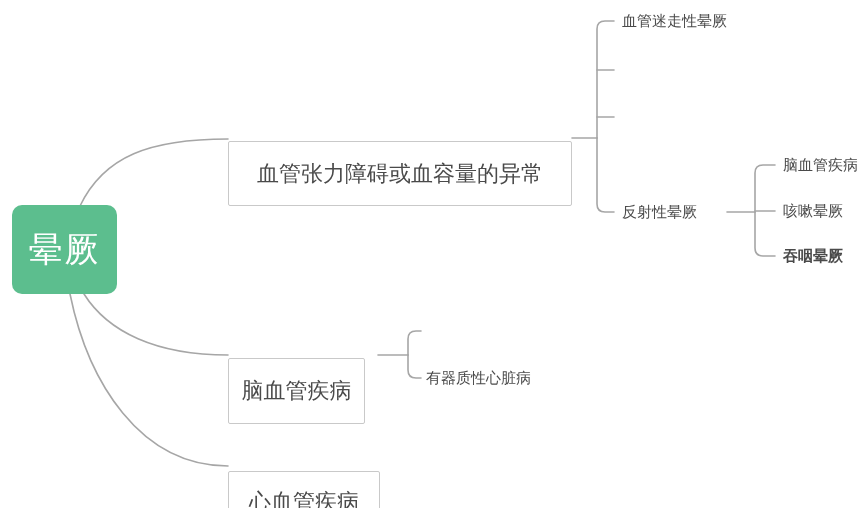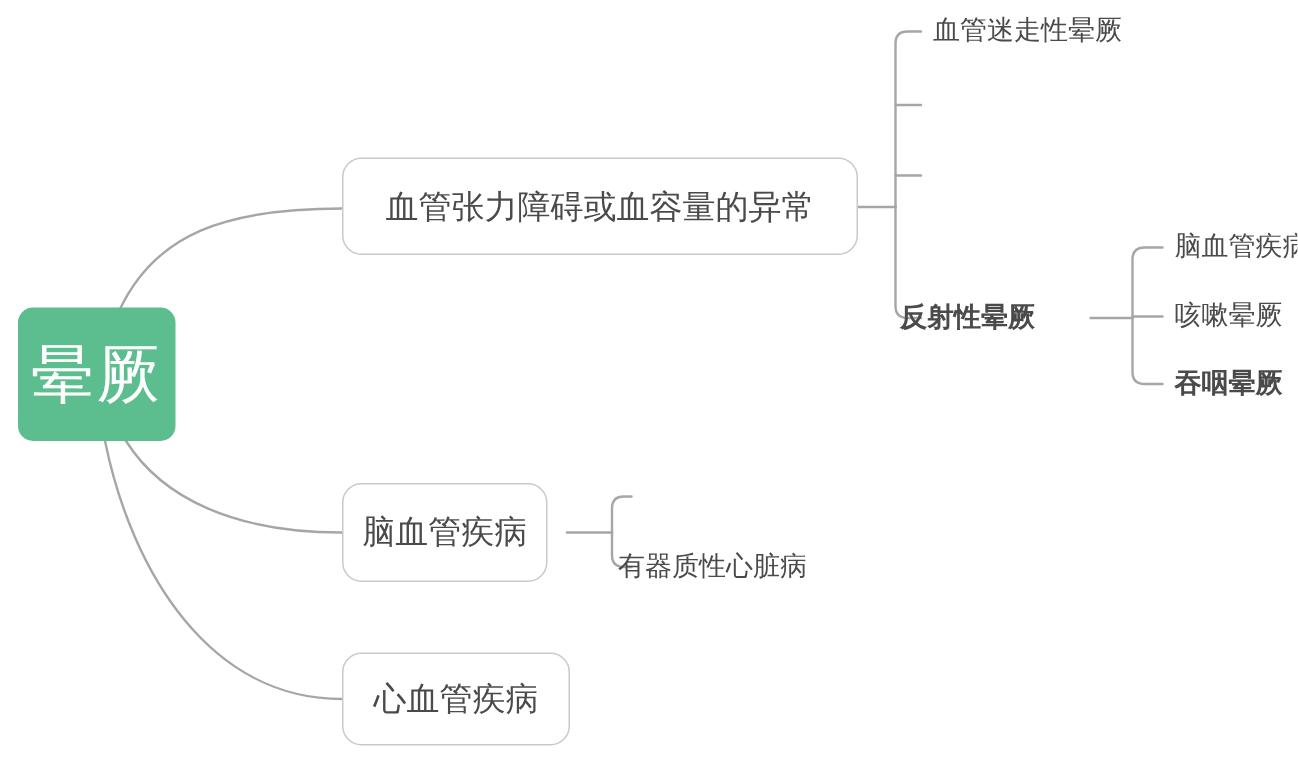--- a/index.html
+++ b/index.html
@@ -32,36 +32,37 @@
     display: flex;
     align-items: center;
     justify-content: center;
     white-space: nowrap;
     box-sizing: border-box;
   }
   .root-node {
     background: var(--root-bg, #5cbe8e);
     color: var(--root-text, #ffffff);
     border-radius: 10px;
-    font-size: 42px;
+    font-size: 34px;
     letter-spacing: 2px;
     text-align: center;
   }
   .branch-node {
     background: #ffffff;
     border: 1.5px solid var(--node-border, #c9c9c9);
-    border-radius: 13px;
+    border-radius: 2px;
     color: var(--node-text, #4a4a4a);
     font-size: 22px;
+    margin-top: 36px;
   }
   .leaf {
     position: absolute;
     transform: translateY(-50%);
     color: var(--node-text, #4a4a4a);
-    font-size: 18px;
+    font-size: 15px;
     white-space: nowrap;
     line-height: 1.2;
   }
 </style>
 </head>
 <body>
 
 <div class="canvas">
 
   <svg class="connectors" viewBox="0 0 865 508" xmlns="http://www.w3.org/2000/svg">
@@ -91,24 +92,24 @@
   <div class="node branch-node" style="left:228px; top:105px; width:344px; height:65px;">血管张力障碍或血容量的异常</div>
 
   <div class="node branch-node" style="left:228px; top:322px; width:137px; height:66px;">脑血管疾病</div>
 
   <div class="node branch-node" style="left:228px; top:435px; width:152px; height:62px;">心血管疾病</div>
 
   <span class="leaf" style="left:622px; top:21px;">血管迷走性晕厥</span>
 
 
 
-  <span class="leaf" style="left:600px; top:212px;font-weight:bold;">反射性晕厥</span>
+  <span class="leaf" style="left:622px; top:212px;">反射性晕厥</span>
 
   <span class="leaf" style="left:783px; top:165px;">脑血管疾病</span>
 
   <span class="leaf" style="left:783px; top:211px;">咳嗽晕厥</span>
 
   <span class="leaf" style="left:783px; top:256px;font-weight:bold;">吞咽晕厥</span>
 
 
-  <span class="leaf" style="left:412px; top:378px;">有器质性心脏病</span>
+  <span class="leaf" style="left:426px; top:378px;">有器质性心脏病</span>
 
 </div>
 
 </body></html>

